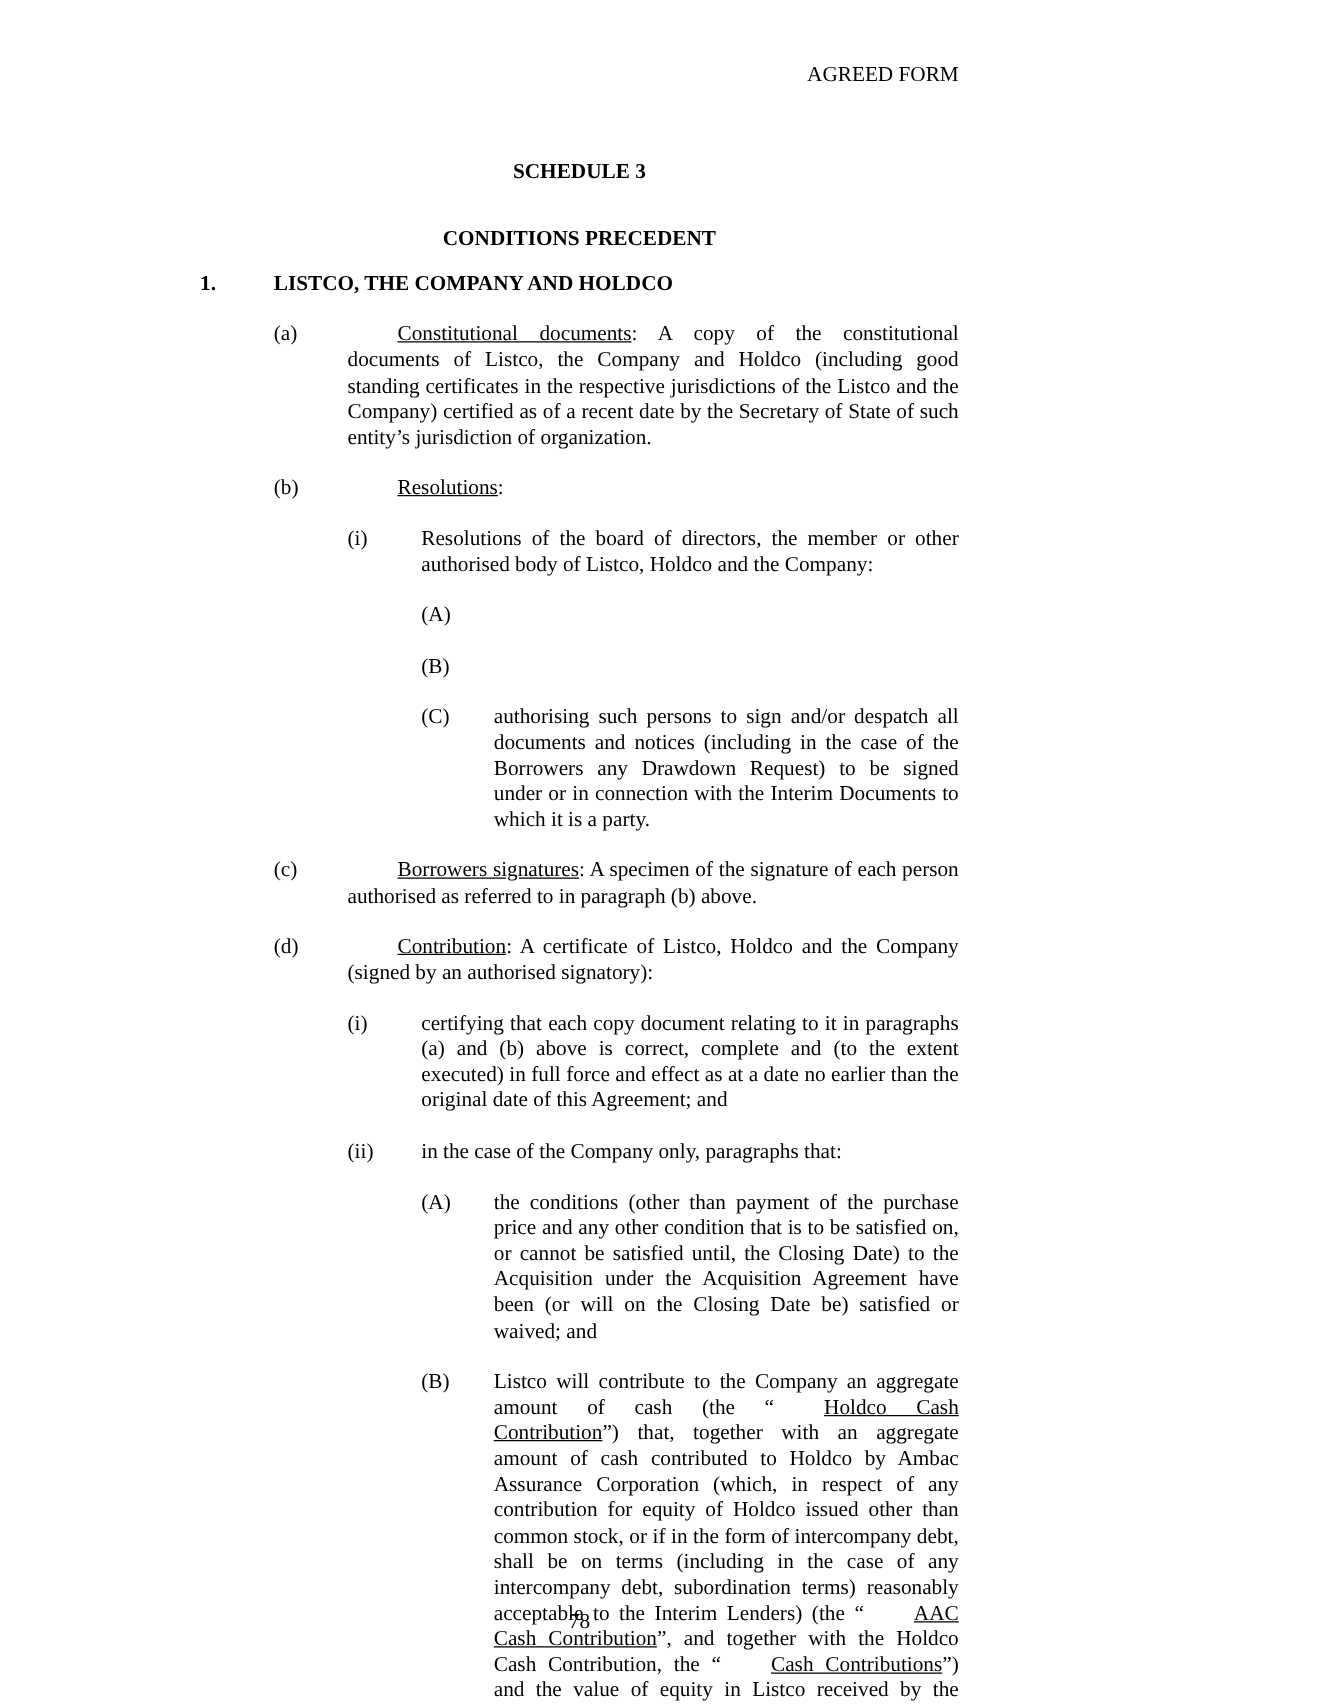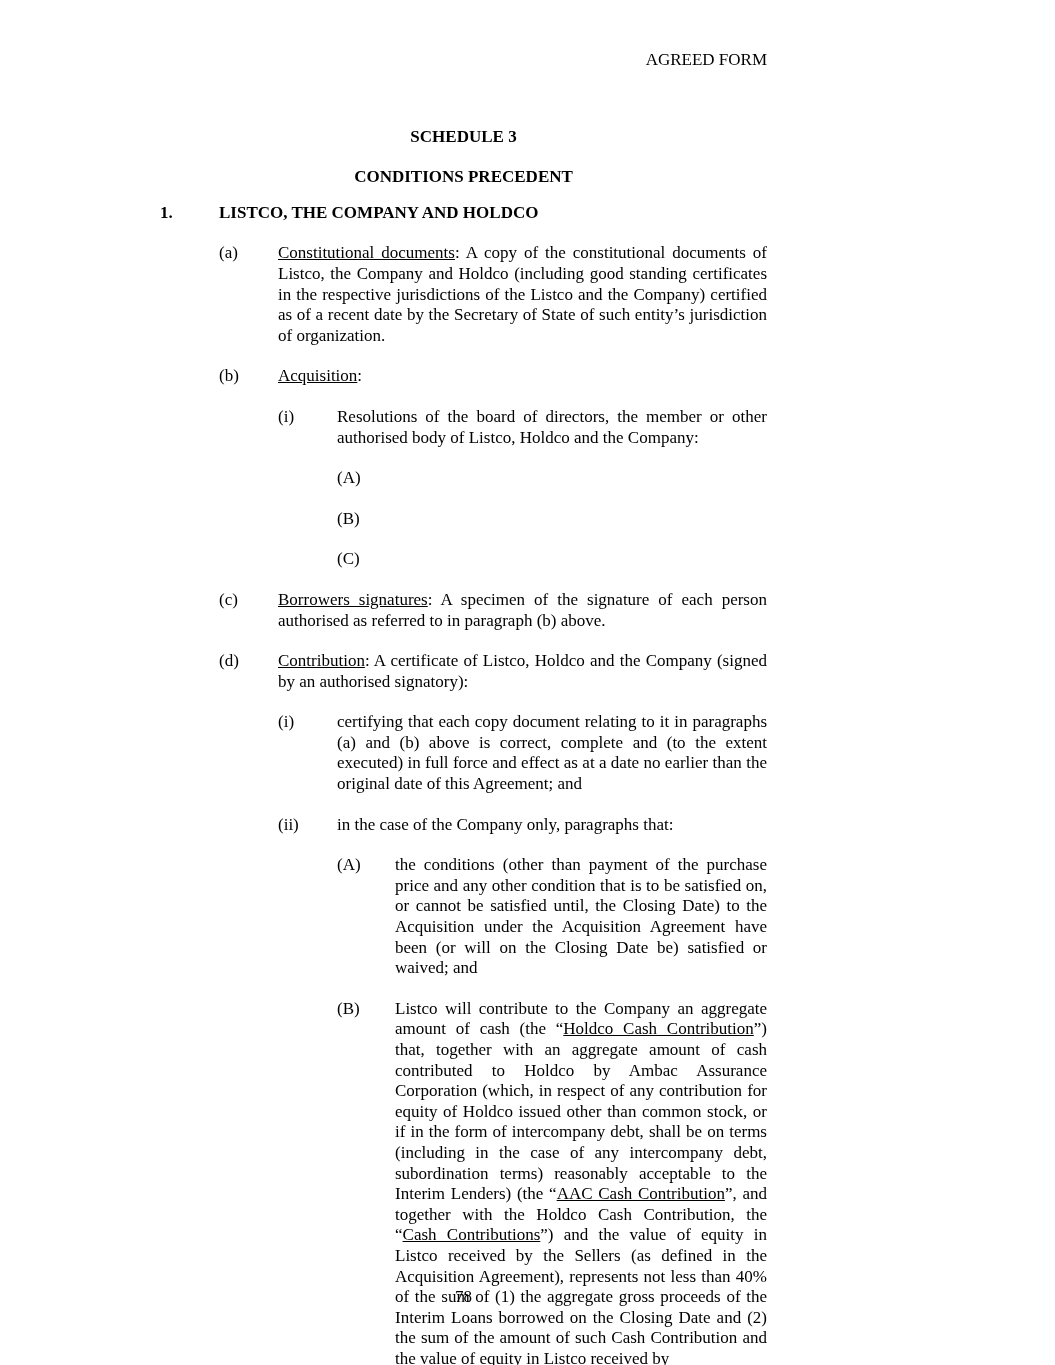--- a/index.html
+++ b/index.html
@@ -12,30 +12,30 @@
     background: #ffffff;
     color: #000000;
     font-family: "Liberation Serif", serif;
     font-size: 17px;
     line-height: 20.6px;
     overflow: hidden;
   }
   .header { text-align: right; }
   .title-line { text-align: center; font-weight: bold; }
   .t1 { margin-top: 56px; }
-  .t2 { margin-top: 20px; }
+  .t2 { margin-top: 34px; }
   .row { display: flex; margin-top: 20px; }
   .lbl { flex: 0 0 59px; }
   .body { flex: 1; text-align: justify; }
   .lvl1 { margin-left: 59px; }
   .lvl2 { margin-left: 118px; }
   .lvl3 { margin-left: 177px; }
   .lvl3 .lbl { flex-basis: 58px; }
   .bold { font-weight: bold; }
-  .u { text-decoration: underline; }
+  .u { text-decoration: underline; margin-left: 40px; }
   .footer {
     position: absolute;
     bottom: 57px;
     left: 0;
     right: 0;
     text-align: center;
   }
 </style>
 </head>
 <body>
@@ -54,38 +54,39 @@
     <span class="body bold">LISTCO, THE COMPANY AND HOLDCO</span>
   </div>
 
   <div class="row lvl1">
     <span class="lbl">(a)</span>
     <p class="body"><span class="u">Constitutional documents</span><span>: A copy of the constitutional documents of Listco, the Company and Holdco (including good standing certificates in the respective jurisdictions of the Listco and the Company) certified as of a recent date by the Secretary of State of such entity’s jurisdiction of organization.</span></p>
   </div>
 
   <div class="row lvl1">
     <span class="lbl">(b)</span>
-    <p class="body"><span class="u">Acquisition</span><span>:</span></p>
+    <p class="body"><span class="u">Resolutions</span><span>:</span></p>
   </div>
 
   <div class="row lvl2">
     <span class="lbl">(i)</span>
     <p class="body"><span>Resolutions of the board of directors, the member or other authorised body of Listco, Holdco and the Company:</span></p>
   </div>
 
   <div class="row lvl3">
     <span class="lbl">(A)</span>
   </div>
 
   <div class="row lvl3">
     <span class="lbl">(B)</span>
   </div>
 
   <div class="row lvl3">
     <span class="lbl">(C)</span>
+    <p class="body"><span>authorising such persons to sign and/or despatch all documents and notices (including in the case of the Borrowers any Drawdown Request) to be signed under or in connection with the Interim Documents to which it is a party.</span></p>
   </div>
 
   <div class="row lvl1">
     <span class="lbl">(c)</span>
     <p class="body"><span class="u">Borrowers signatures</span><span>: A specimen of the signature of each person authorised as referred to in paragraph (b) above.</span></p>
   </div>
 
   <div class="row lvl1">
     <span class="lbl">(d)</span>
     <p class="body"><span class="u">Contribution</span><span>: A certificate of Listco, Holdco and the Company (signed by an authorised signatory):</span></p>

